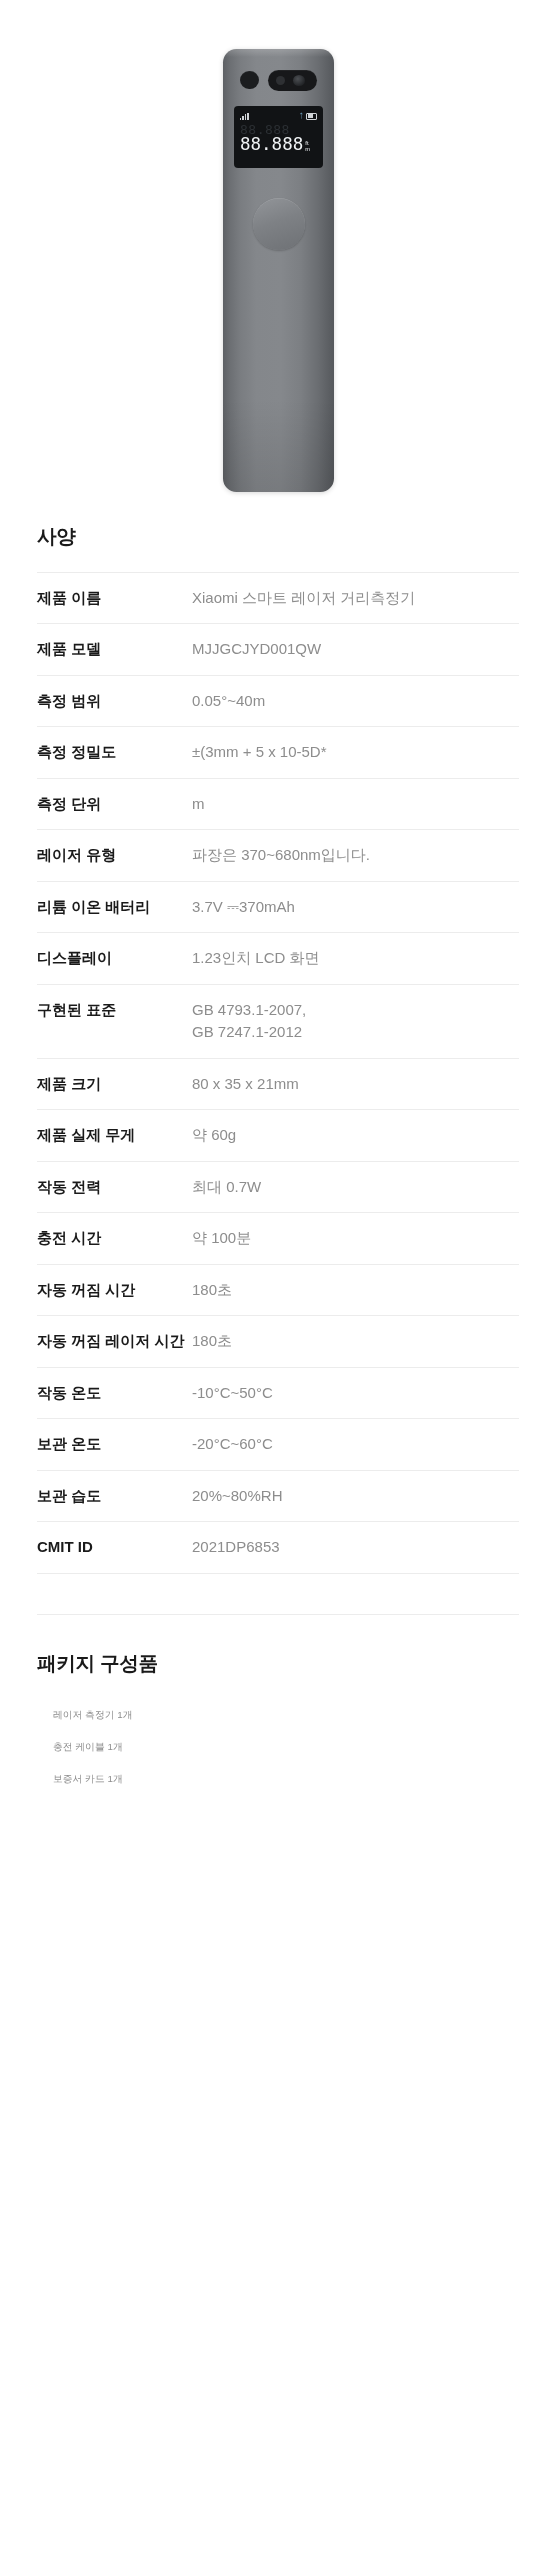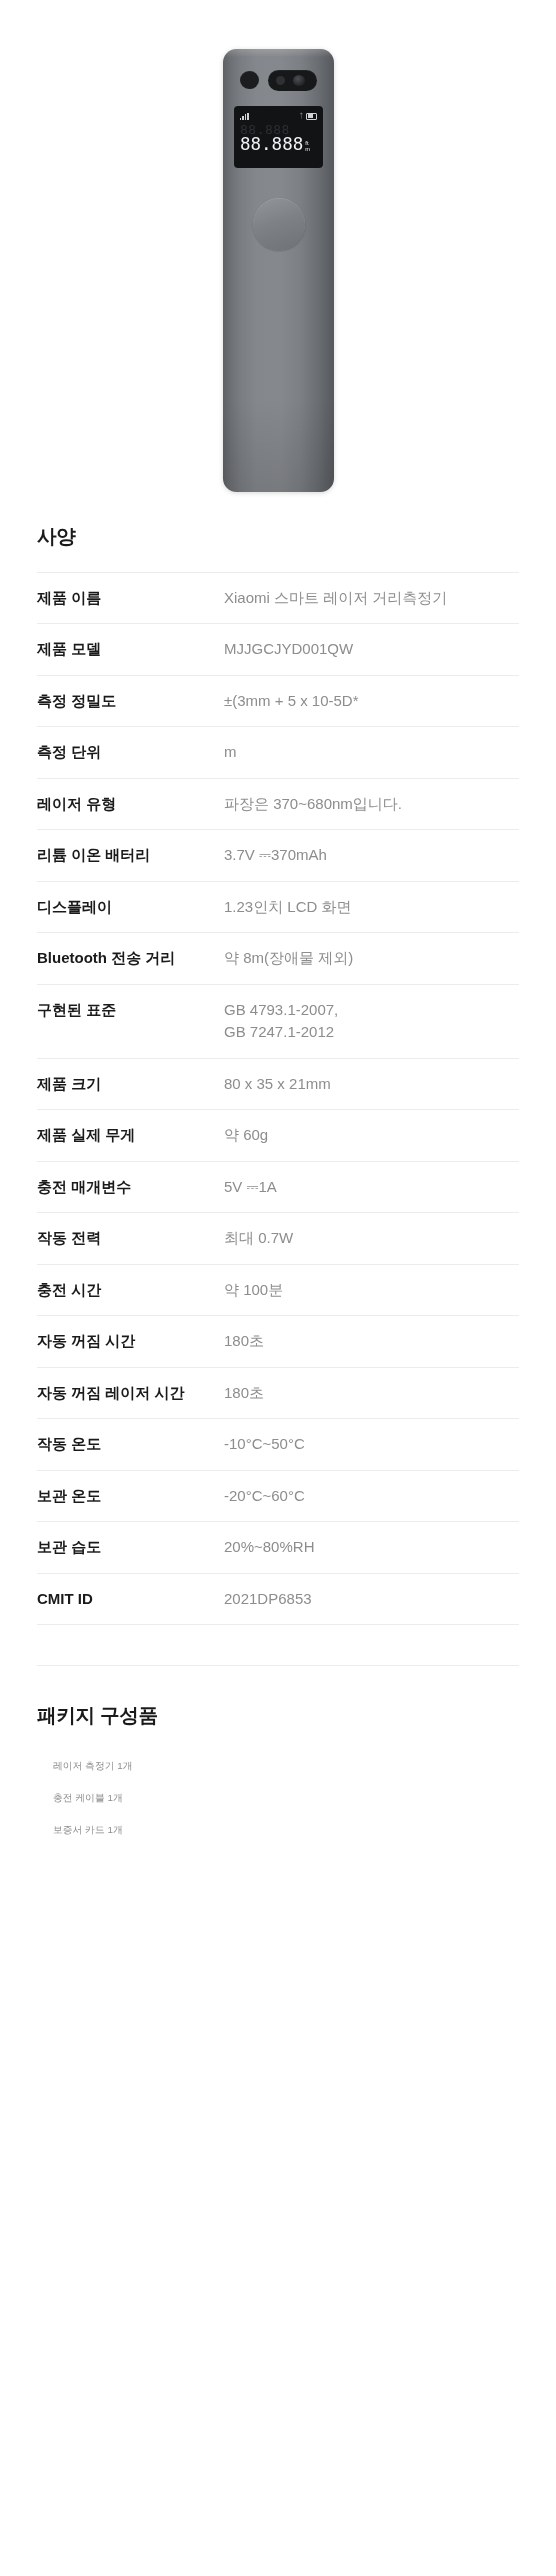--- a/index.html
+++ b/index.html
@@ -260,21 +260,20 @@
     width: 155px;
     font-weight: bold;
     color: #1a1a1a;
   }
   .spec-table td.val {
     color: #8d8d8d;
     font-weight: normal;
   }
   .spec-table td.val .line {
     display: block;
-    margin-left: 32px;
   }
 
   .divider {
     height: 0.5px;
     background: #ececec;
     margin: 40px 0 36px 0;
   }
 
   .package-list {
     list-style: none;
@@ -351,20 +350,26 @@
             <span class="line">Xiaomi 스마트 레이저 거리측정기</span>
           </td>
         </tr>
         <tr>
           <td class="key">제품 모델</td>
           <td class="val">
             <span class="line">MJJGCJYD001QW</span>
           </td>
         </tr>
         <tr>
+          <td class="key">측정 범위</td>
+          <td class="val">
+            <span class="line">0.05°~40m</span>
+          </td>
+        </tr>
+        <tr>
           <td class="key">측정 정밀도</td>
           <td class="val">
             <span class="line">±(3mm + 5 x 10-5D*</span>
           </td>
         </tr>
         <tr>
           <td class="key">측정 단위</td>
           <td class="val">
             <span class="line">m</span>
           </td>
@@ -378,51 +383,39 @@
         <tr>
           <td class="key">리튬 이온 배터리</td>
           <td class="val">
             <span class="line">3.7V ⎓370mAh</span>
           </td>
         </tr>
         <tr>
           <td class="key">디스플레이</td>
           <td class="val">
             <span class="line">1.23인치 LCD 화면</span>
-          </td>
-        </tr>
-        <tr>
-          <td class="key">Bluetooth 전송 거리</td>
-          <td class="val">
-            <span class="line">약 8m(장애물 제외)</span>
           </td>
         </tr>
         <tr>
           <td class="key">구현된 표준</td>
           <td class="val">
             <span class="line">GB 4793.1-2007,</span>
             <span class="line">GB 7247.1-2012</span>
           </td>
         </tr>
         <tr>
           <td class="key">제품 크기</td>
           <td class="val">
             <span class="line">80 x 35 x 21mm</span>
           </td>
         </tr>
         <tr>
           <td class="key">제품 실제 무게</td>
           <td class="val">
             <span class="line">약 60g</span>
-          </td>
-        </tr>
-        <tr>
-          <td class="key">충전 매개변수</td>
-          <td class="val">
-            <span class="line">5V ⎓1A</span>
           </td>
         </tr>
         <tr>
           <td class="key">작동 전력</td>
           <td class="val">
             <span class="line">최대 0.7W</span>
           </td>
         </tr>
         <tr>
           <td class="key">충전 시간</td>

